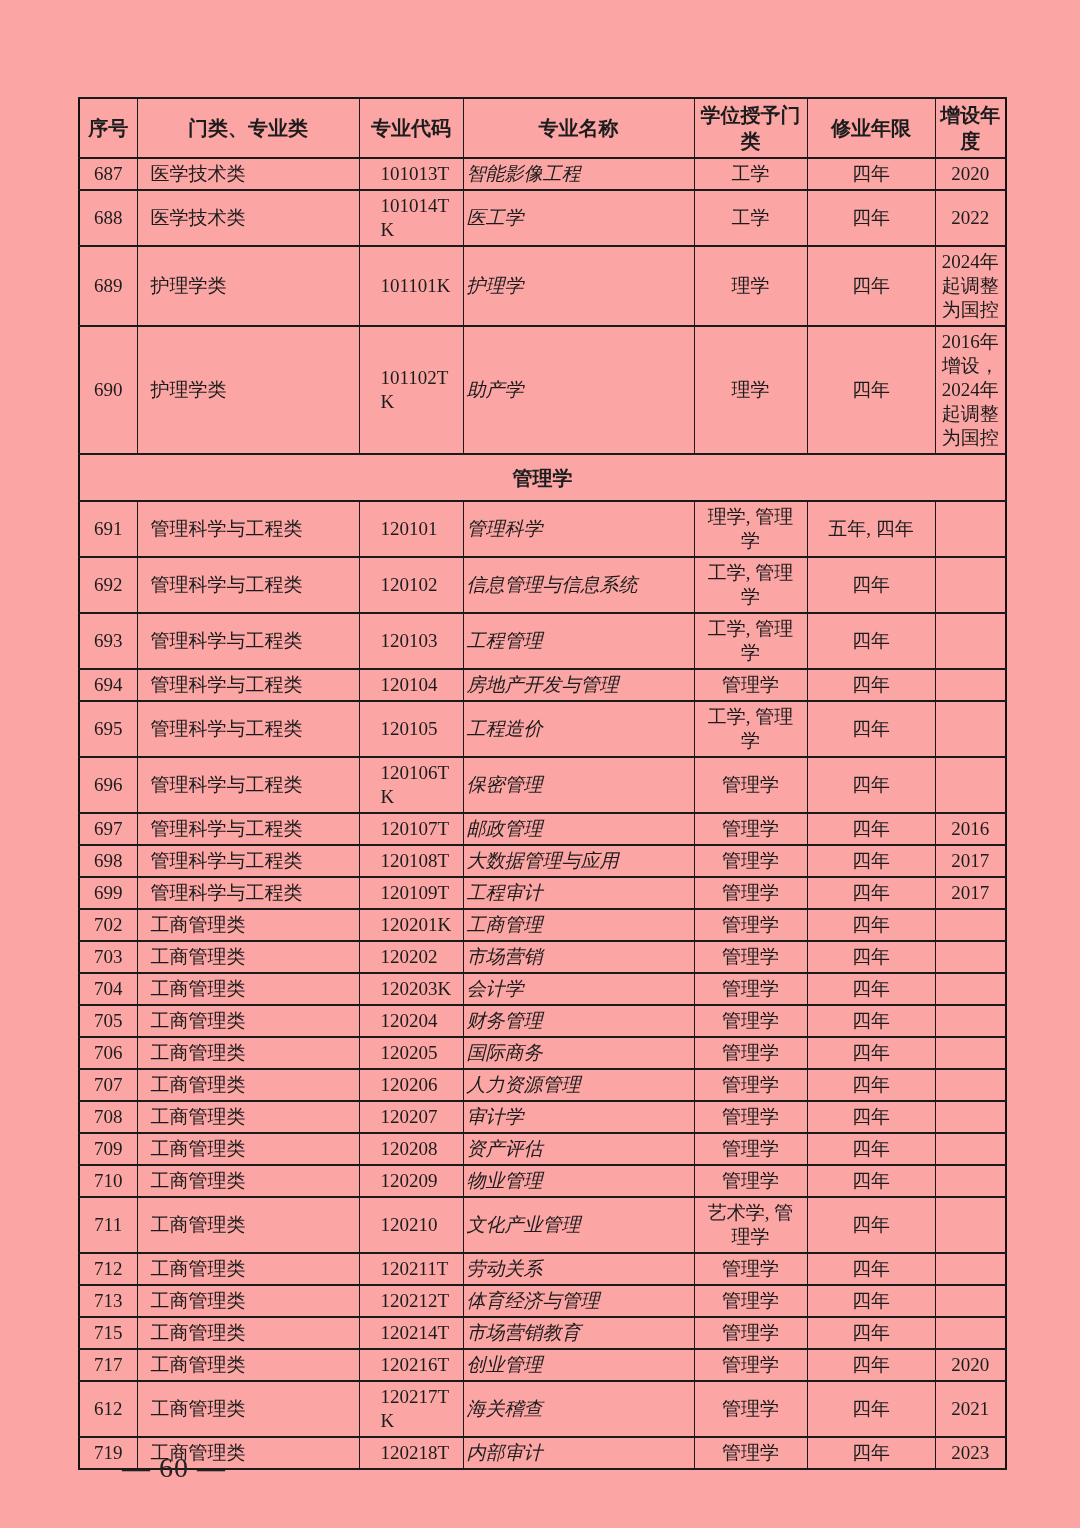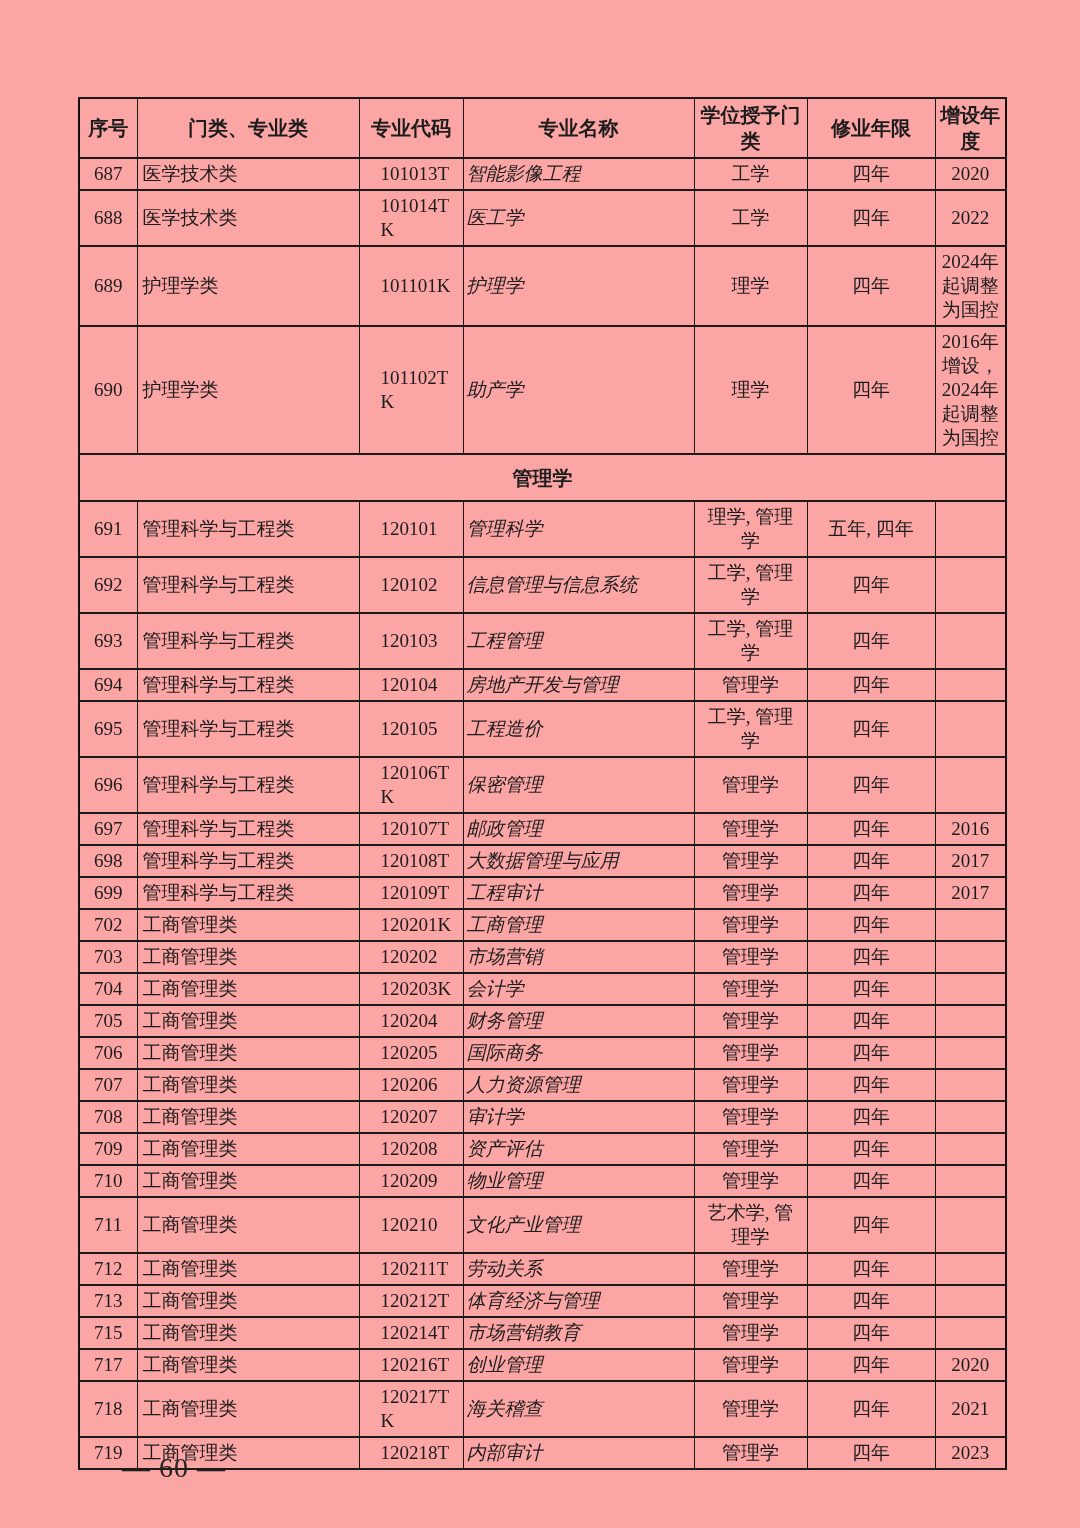--- a/index.html
+++ b/index.html
@@ -47,21 +47,21 @@
   table.majors th {
     font-family: "Liberation Sans", "DejaVu Sans", sans-serif;
     font-weight: bold;
     font-size: 20px;
     text-align: center;
     line-height: 26px;
     height: 56px;
   }
   
   tr.data-row td:nth-child(1) { text-align: center; }
-  tr.data-row td:nth-child(2) { text-align: left; padding-left: 5px; }
+  tr.data-row td:nth-child(2) { text-align: left; padding-left: 13px; }
   tr.data-row td:nth-child(3) { text-align: left; padding-left: 21px; }
   tr.data-row td:nth-child(4) { text-align: left; padding-left: 3px; font-style: italic; }
   tr.data-row td:nth-child(5) { text-align: center; }
   tr.data-row td:nth-child(6) { text-align: center; }
   tr.data-row td:nth-child(7) { text-align: center; }
   tr.data-row { height: 30px; }
   tr.section-row td {
     height: 47px;
     text-align: center;
     font-family: "Liberation Sans", "DejaVu Sans", sans-serif;
@@ -344,21 +344,21 @@
         <tr class="data-row">
           <td>717</td>
           <td>工商管理类</td>
           <td>120216T</td>
           <td>创业管理</td>
           <td>管理学</td>
           <td>四年</td>
           <td>2020</td>
         </tr>
         <tr class="data-row">
-          <td>718</td>
+          <td>612</td>
           <td>工商管理类</td>
           <td>120217TK</td>
           <td>海关稽查</td>
           <td>管理学</td>
           <td>四年</td>
           <td>2021</td>
         </tr>
         <tr class="data-row">
           <td>719</td>
           <td>工商管理类</td>

